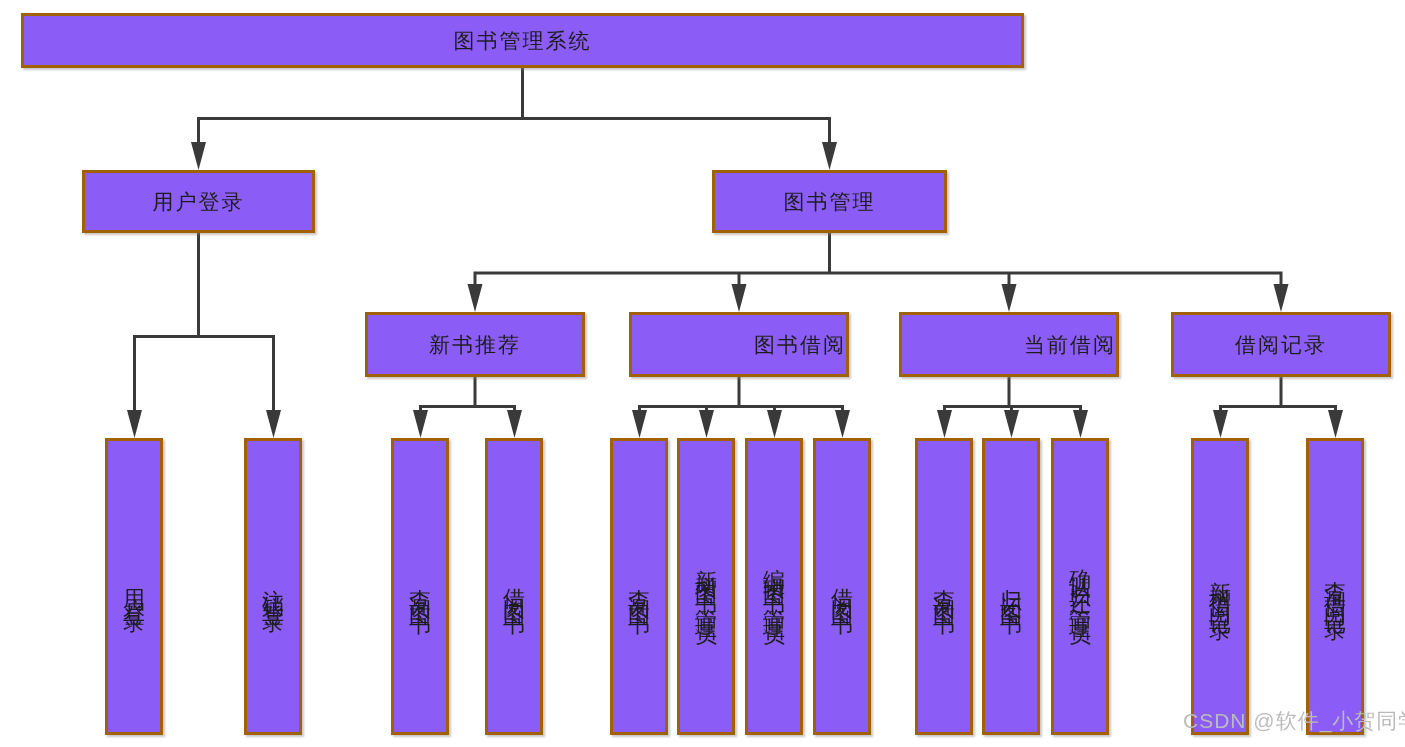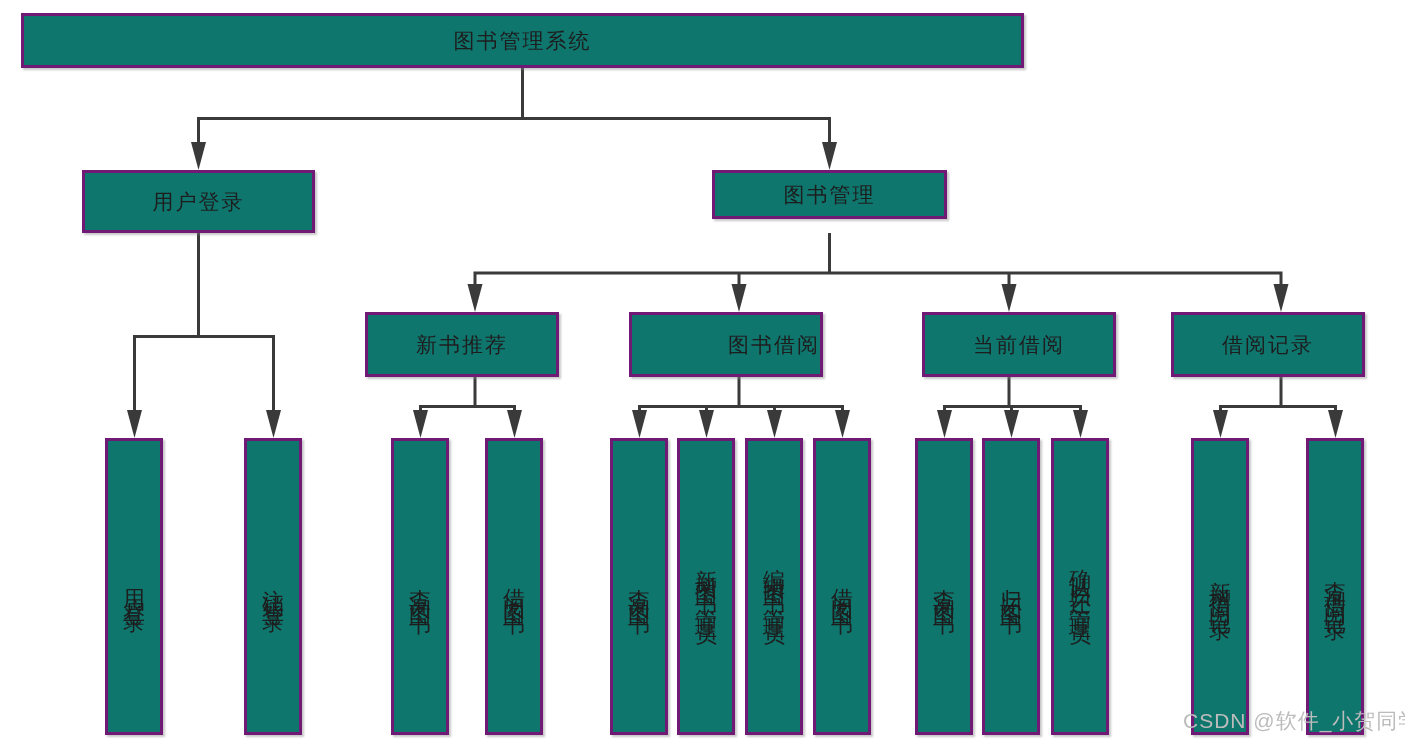--- a/index.html
+++ b/index.html
@@ -13,40 +13,40 @@
     overflow: hidden;
   }
   svg.connectors {
     position: absolute;
     left: 0; top: 0;
     width: 1405px; height: 747px;
   }
   .box {
     position: absolute;
     box-sizing: border-box;
-    background: #0f766e;
-    border: 3px solid #701a75;
+    background: #8b5cf6;
+    border: 3px solid #a16207;
     box-shadow: 2px 2px 2px rgba(130,130,130,0.45);
     display: flex;
     align-items: center;
     justify-content: center;
     text-align: center;
   }
   .hlabel {
     font-size: 21px;
     letter-spacing: 2px;
     white-space: nowrap;
   }
   .root-box   { left: 21px;  top: 13px;  width: 1003px; height: 55px; }
   .l2a        { left: 82px;  top: 170px; width: 233px;  height: 63px; }
-  .l2b        { left: 712px; top: 170px; width: 235px;  height: 49px; }
-  .l3         { top: 312px;  width: 194px; height: 65px; }
+  .l2b        { left: 712px; top: 170px; width: 235px;  height: 63px; }
+  .l3         { top: 312px;  width: 220px; height: 65px; }
   .l3-1 { left: 365px; }
   .l3-2 { left: 629px; justify-content: flex-end; }
-  .l3-3 { left: 922px; }
+  .l3-3 { left: 899px; justify-content: flex-end; }
   .l3-4 { left: 1171px; }
   .leaf {
     top: 438px;
     width: 58px;
     height: 297px;
   }
   .vlabel {
     writing-mode: vertical-rl;
     text-orientation: mixed;
     font-size: 22px;

